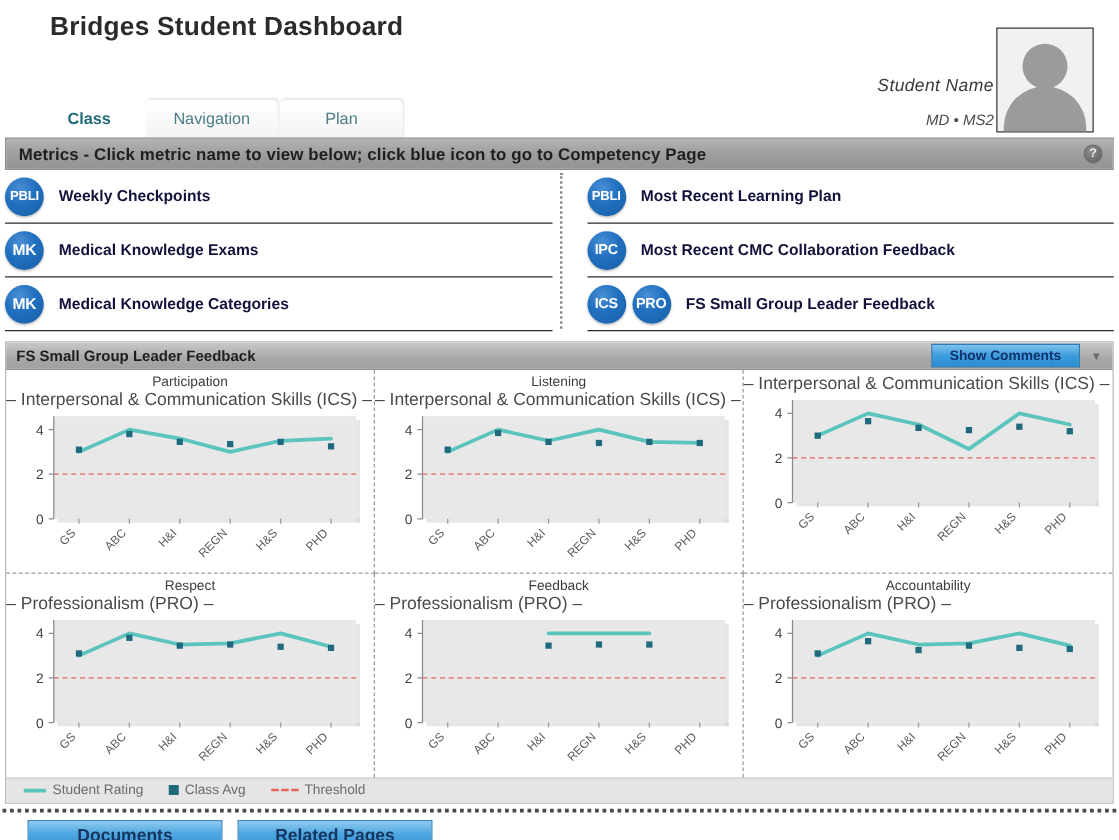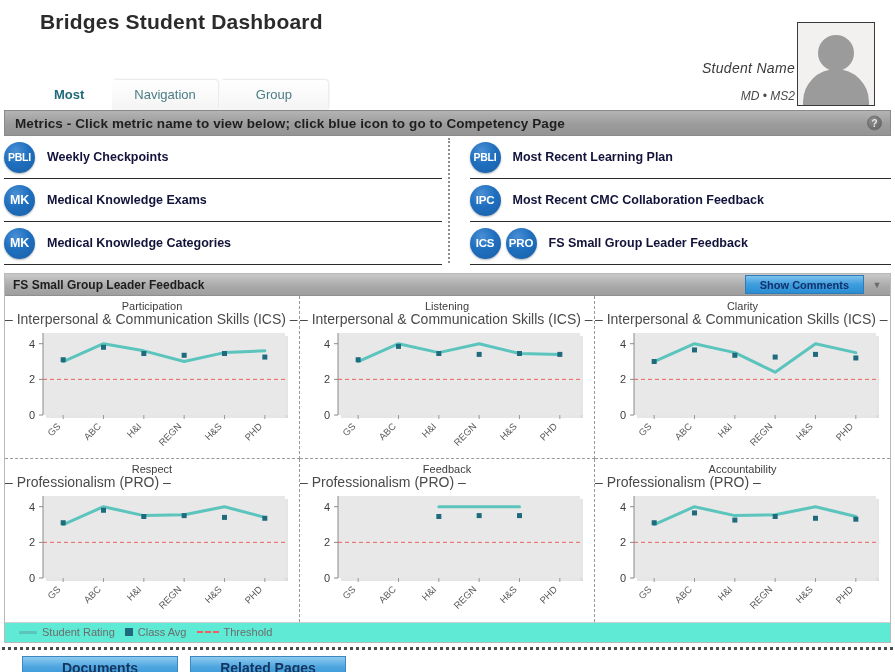--- a/index.html
+++ b/index.html
@@ -164,24 +164,24 @@
   .chart-cell:nth-child(3n) { border-right: none; }
   .chart-cell:nth-child(n+4) { border-bottom: none; }
   .chart-title {
     text-align:center; font-size:11px; color:#3d3d3d; line-height:13px;
   }
   .chart-sub { text-align:left; font-size:14px; color:#4a4a4a; line-height:13px; }
   .chart-svg { display:block; margin: 1px auto 0 auto; }
 
   
   .legend {
-    display:flex; align-items:center; gap:10px;
+    display:flex; align-items:center; gap:20px;
     padding: 3px 0 4px 14px;
     border-top: 1px solid #cfcfcf;
-    background:#5eead4;
+    background:#e5e5e5;
   }
   .legend-item { display:flex; align-items:center; gap:5px; font-size:11px; color:#6c6c6c; }
   .lg-line { width:18px; height:3px; background:#5bc4bd; border-radius:1px; }
   .lg-sq { width:8px; height:8px; background:#1f6a7d; }
   .lg-dash { width:22px; border-top: 2px dashed #e8645c; }
 
   
   .footer-sep {
     margin: 4px 2px 0 2px;
     border-top: 3px dotted #4a4a4a;
@@ -210,23 +210,23 @@
       <div class="student-name">Student Name</div>
       <div class="student-sub">MD • MS2</div>
     </div>
 
     <div class="avatar-box">
       <div class="avatar-head"></div>
       <div class="avatar-body"></div>
     </div>
 
     <div class="tabs">
-      <div class="tab active">Most</div>
+      <div class="tab active">Class</div>
       <div class="tab">Navigation</div>
-      <div class="tab wide">Group</div>
+      <div class="tab wide">Plan</div>
     </div>
   </div>
 
   <div class="metrics-bar">
     <div class="label">Metrics - Click metric name to view below; click blue icon to go to Competency Page</div>
     <div class="help-icon">?</div>
   </div>
 
   <div class="metrics-grid">
     <div class="metrics-divider"></div>
@@ -349,21 +349,20 @@
             <polyline points="56.16666666666667,34.52173913043478 96.5,16.695652173913032 136.83333333333334,25.608695652173907 177.16666666666669,16.695652173913032 217.5,26.499999999999993 257.83333333333337,27.39130434782608" fill="none" stroke="#5bc4bd" stroke-width="3" stroke-linejoin="round" stroke-linecap="round"></polyline>
             <rect x="53.66666666666667" y="30.239130434782602" width="5" height="5" fill="#1f6a7d"></rect>
             <rect x="94" y="16.869565217391298" width="5" height="5" fill="#1f6a7d"></rect>
             <rect x="134.33333333333334" y="23.999999999999993" width="5" height="5" fill="#1f6a7d"></rect>
             <rect x="174.66666666666669" y="24.89130434782608" width="5" height="5" fill="#1f6a7d"></rect>
             <rect x="215" y="23.999999999999993" width="5" height="5" fill="#1f6a7d"></rect>
             <rect x="255.33333333333337" y="24.89130434782608" width="5" height="5" fill="#1f6a7d"></rect>
           </svg>
         </div>
         <div class="chart-cell">
-          <div class="chart-title">Clarity</div>
           <div class="chart-sub">– Interpersonal &amp; Communication Skills (ICS) –</div>
           <svg width="290" height="128" class="chart-svg">
             <rect x="36" y="6" width="242" height="82" fill="#e8e8e8"></rect>
             <rect x="278" y="9" width="3" height="82" fill="#d6d6d6" opacity="0.6"></rect>
             <rect x="39" y="88" width="242" height="3" fill="#d6d6d6" opacity="0.6"></rect>
             <line x1="36" y1="6" x2="36" y2="88" stroke="#8a8a8a" stroke-width="1"></line>
             <line x1="32" y1="88" x2="36" y2="88" stroke="#8a8a8a" stroke-width="1"></line>
             <text x="28" y="92" text-anchor="end" font-family="&quot;Liberation Sans&quot;, sans-serif" font-size="11" fill="#3d3d3d">0</text>
             <line x1="32" y1="52.347826086956516" x2="36" y2="52.347826086956516" stroke="#8a8a8a" stroke-width="1"></line>
             <text x="28" y="56.347826086956516" text-anchor="end" font-family="&quot;Liberation Sans&quot;, sans-serif" font-size="11" fill="#3d3d3d">2</text>

